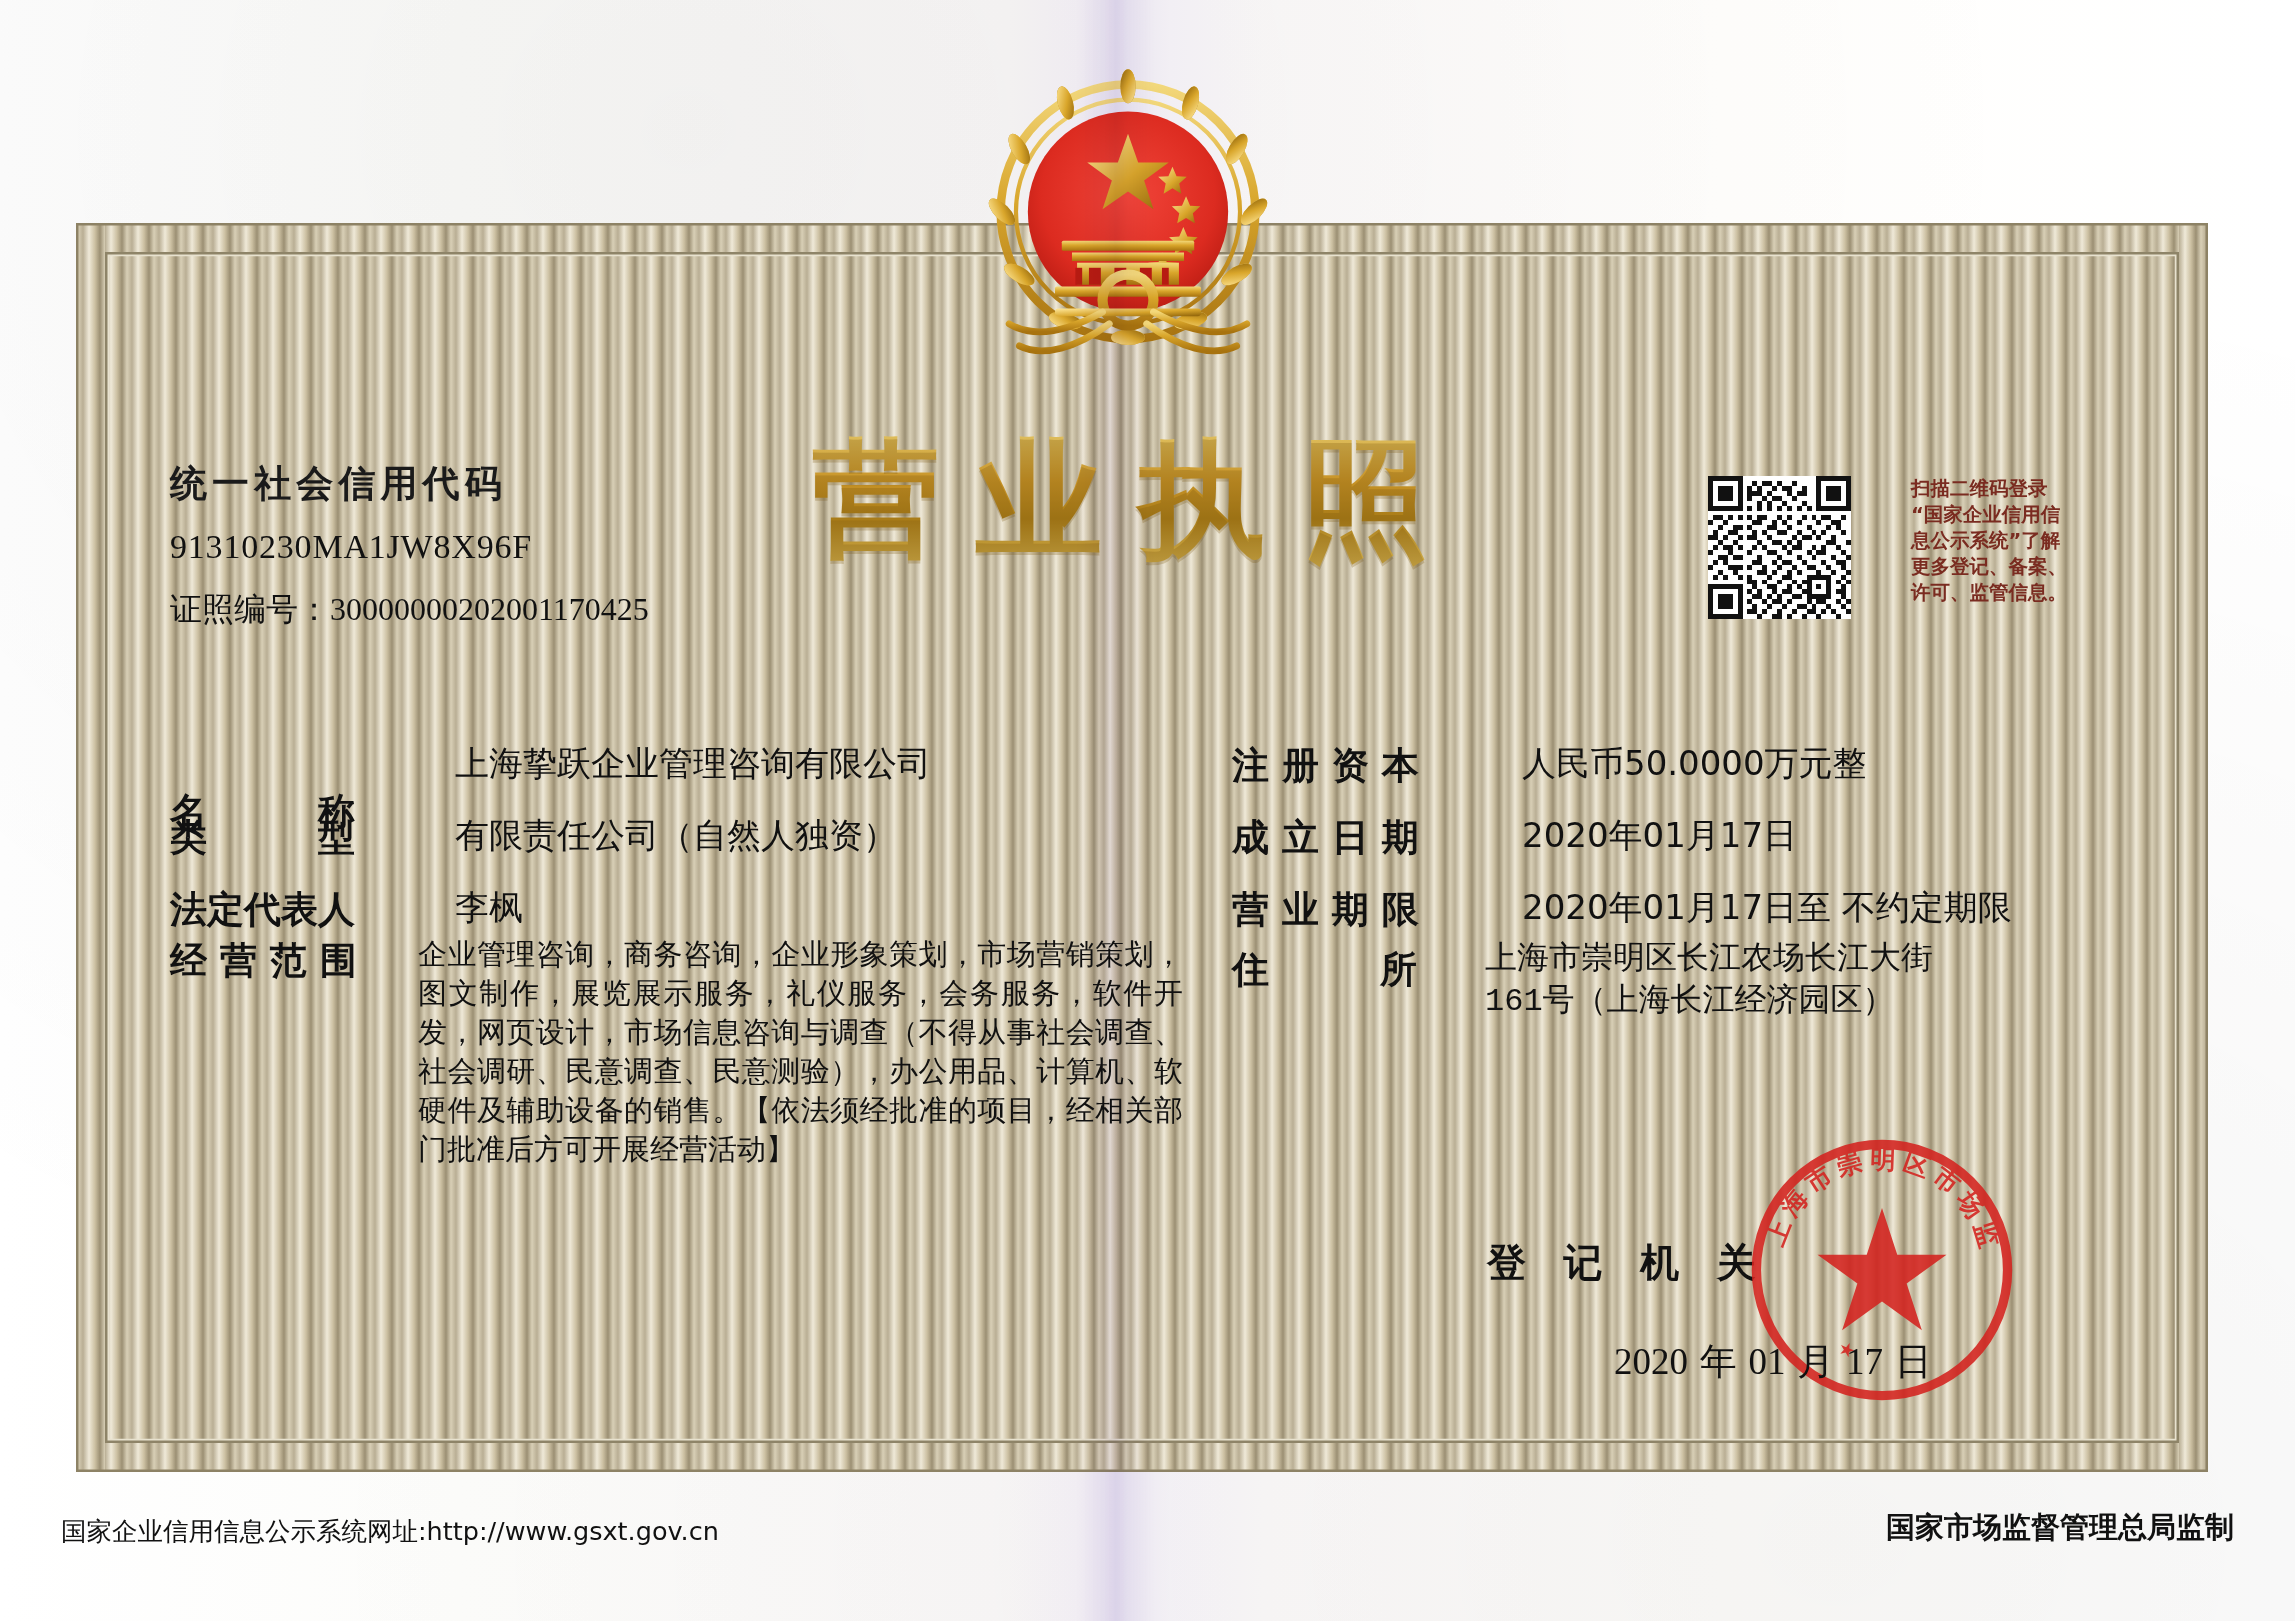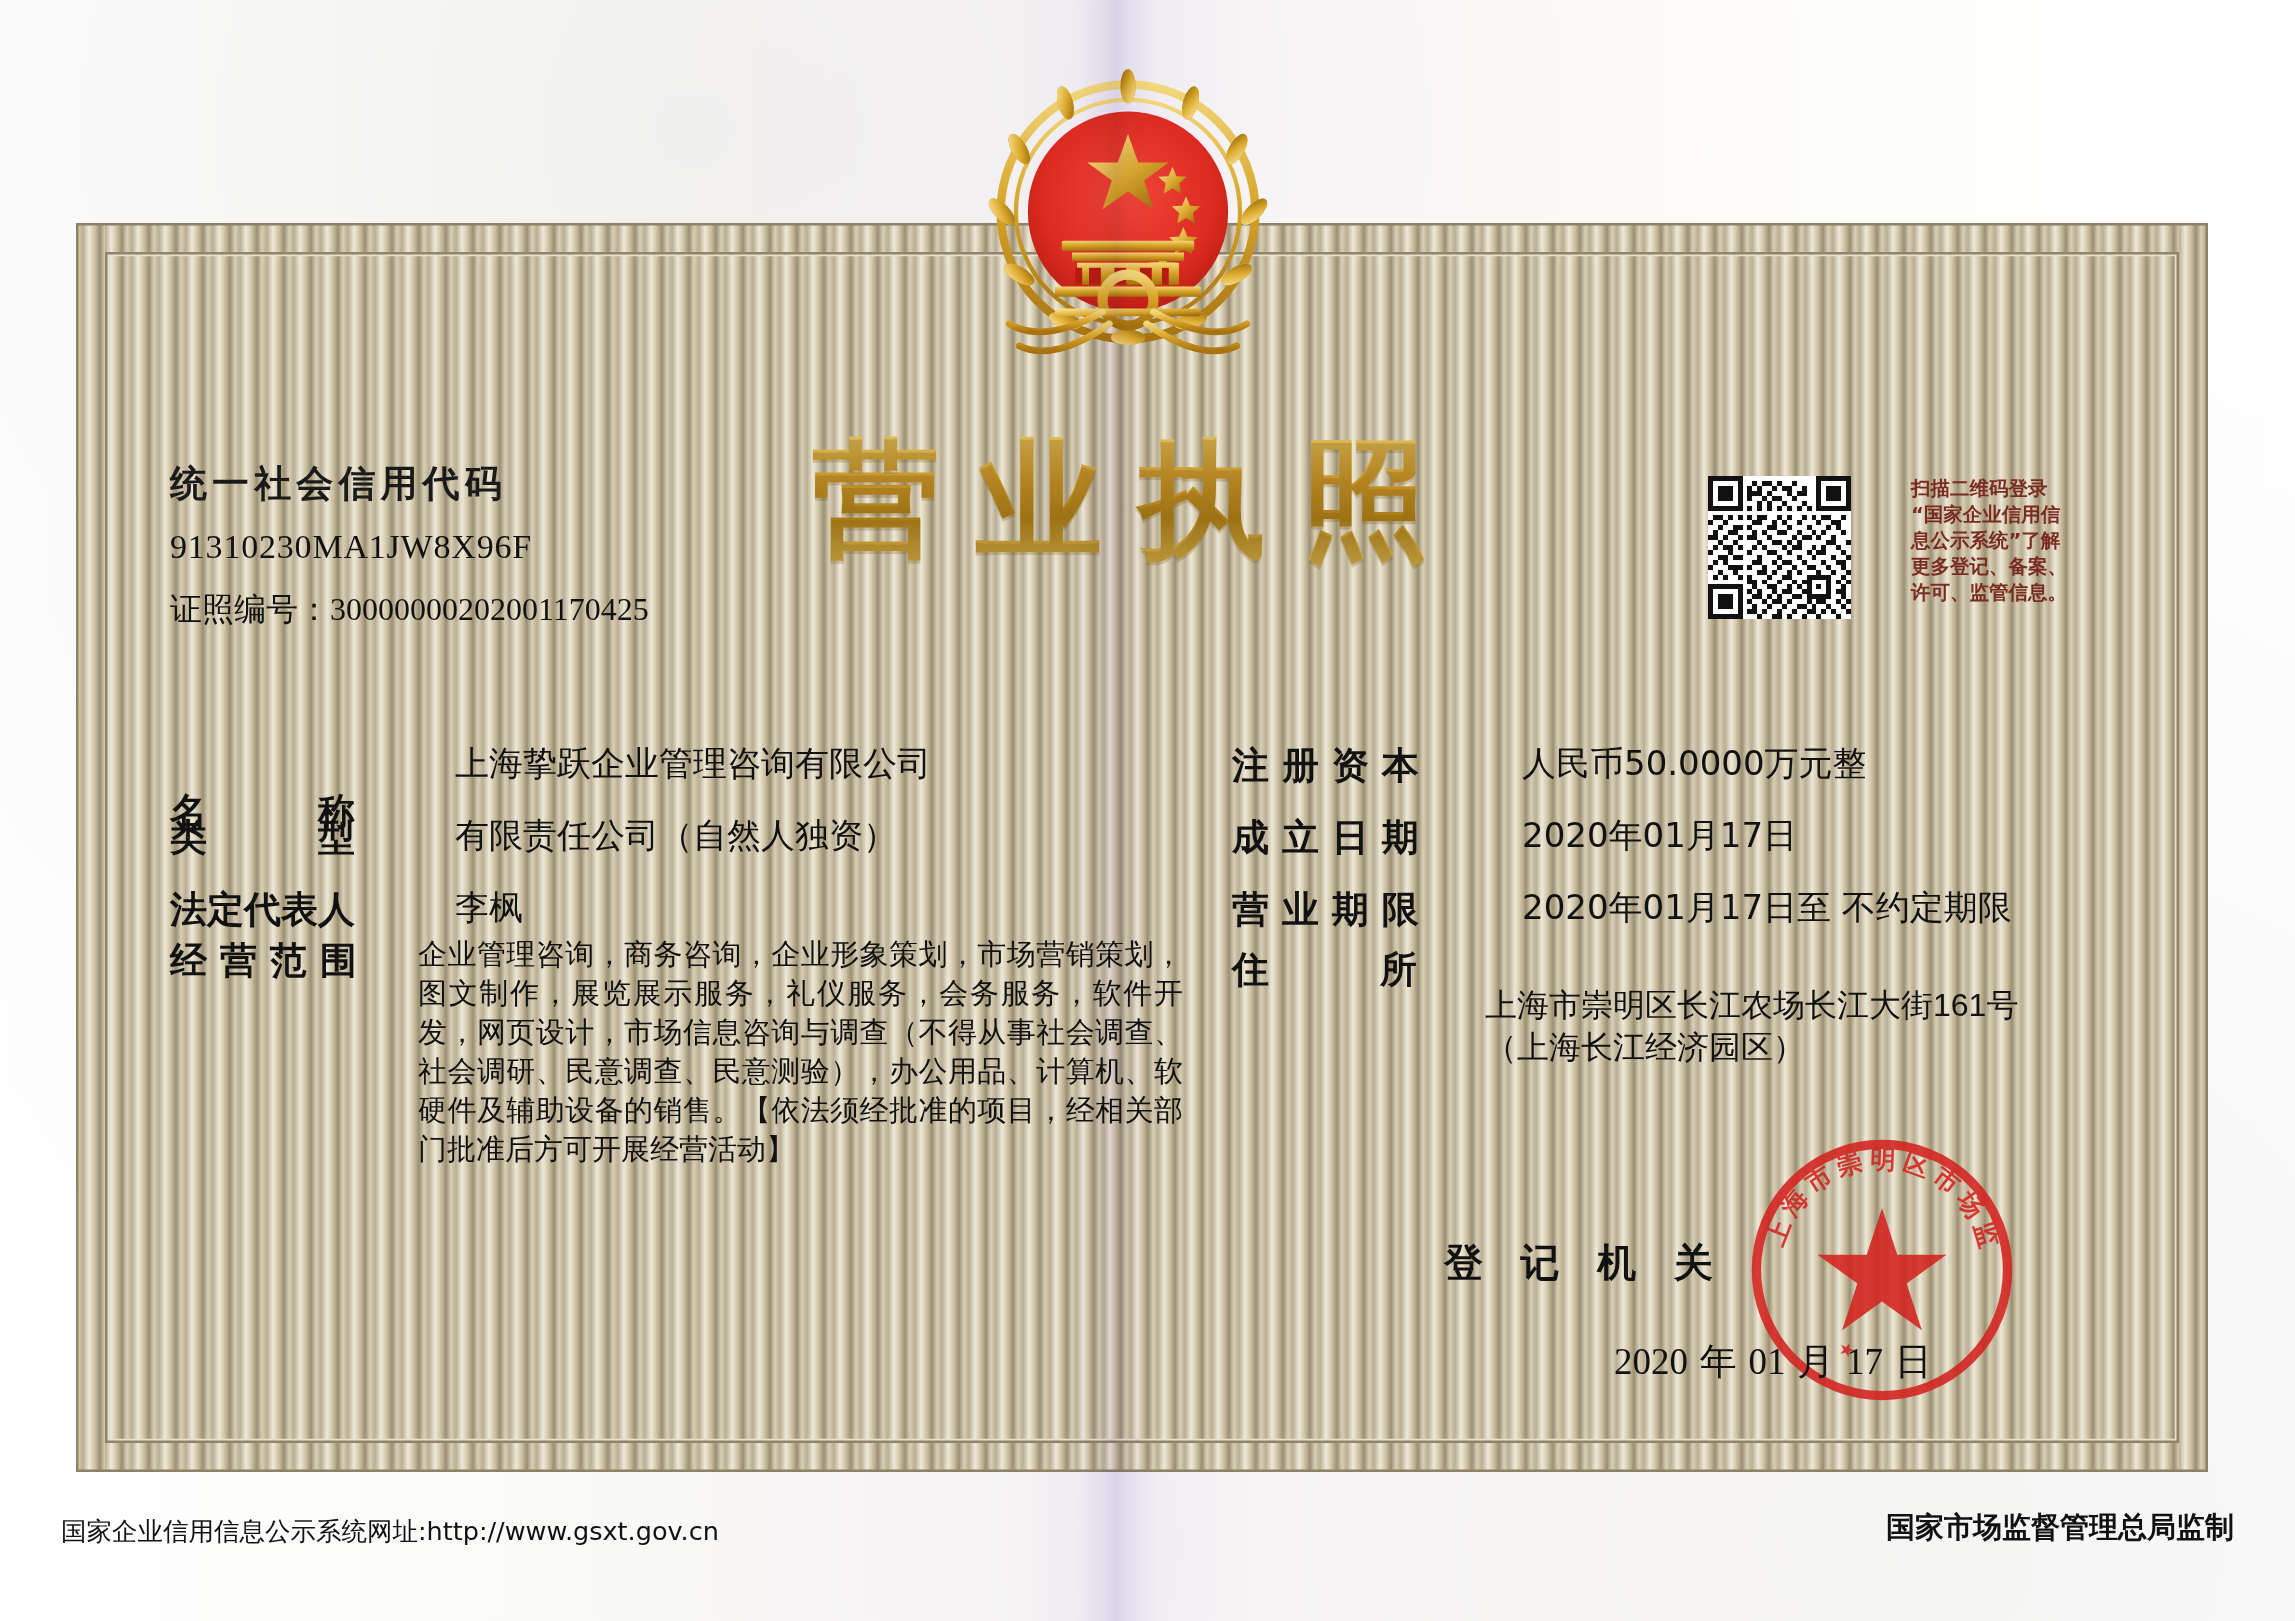--- a/index.html
+++ b/index.html
@@ -195,38 +195,39 @@
     width: 765px;
     font-size: 29px;
     line-height: 39px;
     color: #111;
     font-family: "DejaVu Sans", "Liberation Sans", sans-serif;
     text-align: justify;
   }
   #addr-text {
     position: absolute;
     left: 1485px;
-    top: 984px;
-    width: 578px;
+    top: 939px;
+    width: 468px;
     font-size: 32px;
     line-height: 42px;
     color: #111;
-    font-family: Liberation Sans, sans-serif;
+    font-family: Liberation Mono, monospace;
   }
 
   
   #reg-auth {
     position: absolute;
     left: 1444px;
     top: 1236px;
     font-size: 39px;
     letter-spacing: 12px;
     font-weight: 700;
     color: #111;
     font-family: "DejaVu Sans", "Liberation Sans", sans-serif;
+    padding-left: 43px;
   }
   #seal {
     position: absolute;
     left: 1742px;
     top: 1130px;
     width: 280px;
     height: 280px;
     pointer-events: none;
   }
   #issue-date {

